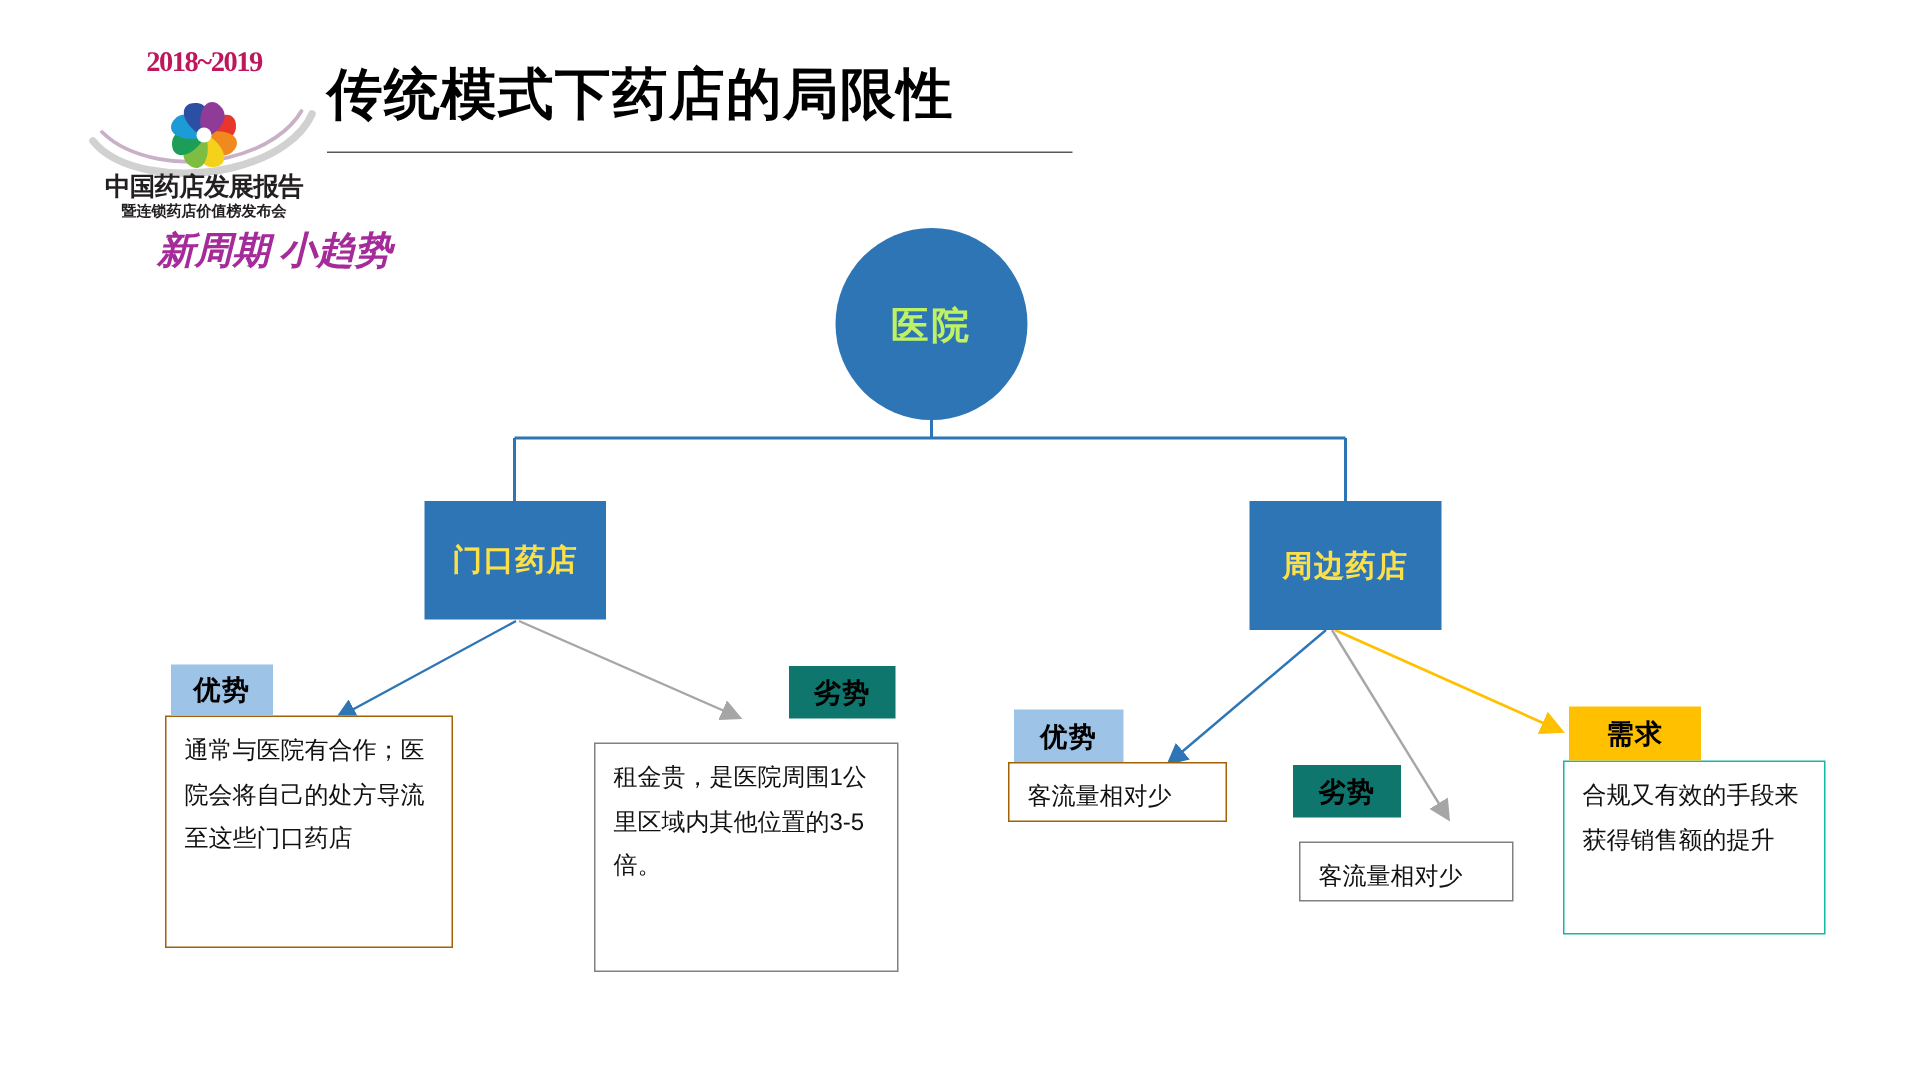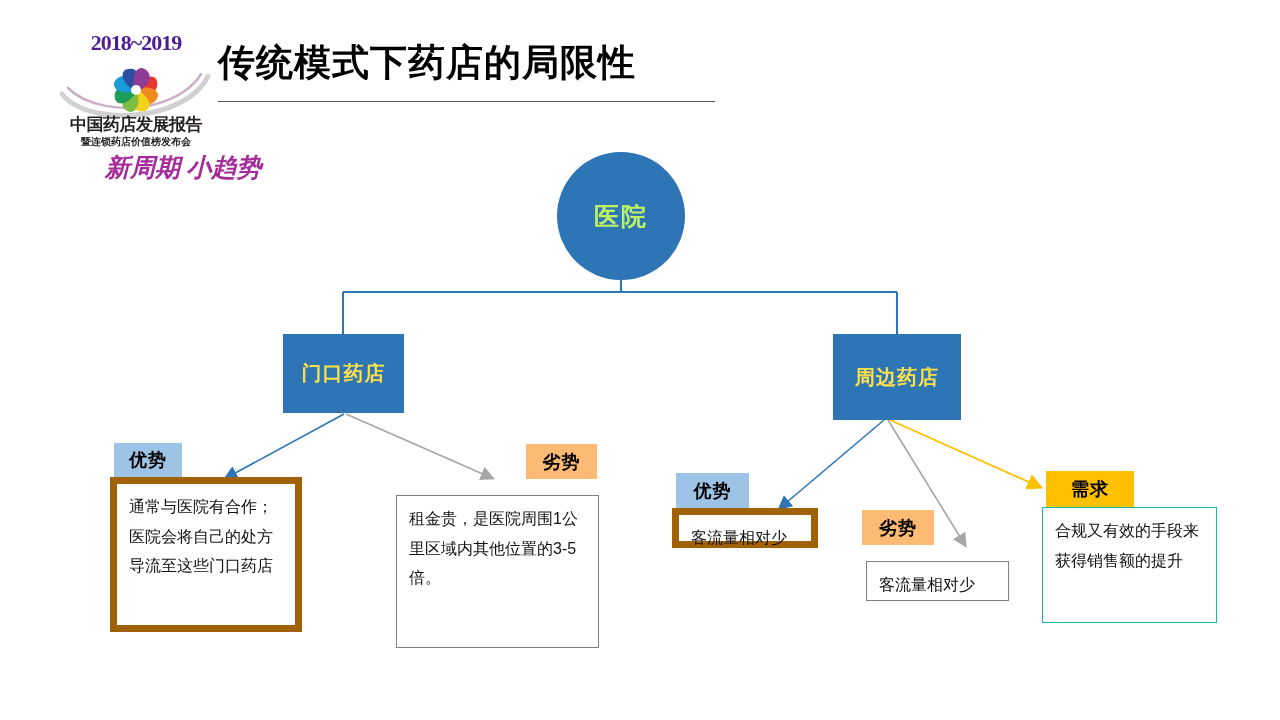--- a/index.html
+++ b/index.html
@@ -26,24 +26,24 @@
     width: 168px;
     height: 170px;
   }
   #logo-year {
     position: absolute;
     left: 0;
     top: 0;
     width: 168px;
     text-align: center;
     font-family: "Liberation Serif", "DejaVu Serif", serif;
-    font-size: 22px;
+    font-size: 19px;
     font-weight: bold;
     letter-spacing: -1px;
-    color: #4c1d95;
+    color: #be185d;
     line-height: 1;
   }
   #logo-swoosh {
     position: absolute;
     left: 6px;
     top: 22px;
     width: 158px;
     height: 66px;
     pointer-events: none;
   }
@@ -182,25 +182,25 @@
     box-sizing: border-box;
     font-size: 18px;
     font-weight: bold;
     color: #000000;
     display: flex;
     align-items: center;
     justify-content: center;
     letter-spacing: 1px;
     z-index: 3;
   }
-  .border-blue   { border: 7px solid #a16207; }
+  .border-blue   { border: 1px solid #a16207; }
   .border-gray   { border: 1px solid #808080; margin-top: 16px; }
   .border-yellow { border: 1px solid #14b8a6; }
   .badge-blue    { background: #9DC3E6; }
-  .badge-gray    { background: #fdba74; }
+  .badge-gray    { background: #0f766e; }
   .badge-yellow  { background: #FFC000; }
 
   
   #card-adv-left-badge { left: 114px; top: 443px; width: 68px; height: 34px; }
   #card-adv-left-body  { left: 110px; top: 477px; width: 192px; height: 155px; }
   
   #card-dis-left-badge { left: 526px; top: 444px; width: 71px; height: 35px; }
   #card-dis-left-body  { left: 396px; top: 479px; width: 203px; height: 153px; }
   
   #card-adv-right-badge { left: 676px; top: 473px; width: 73px; height: 35px; }

